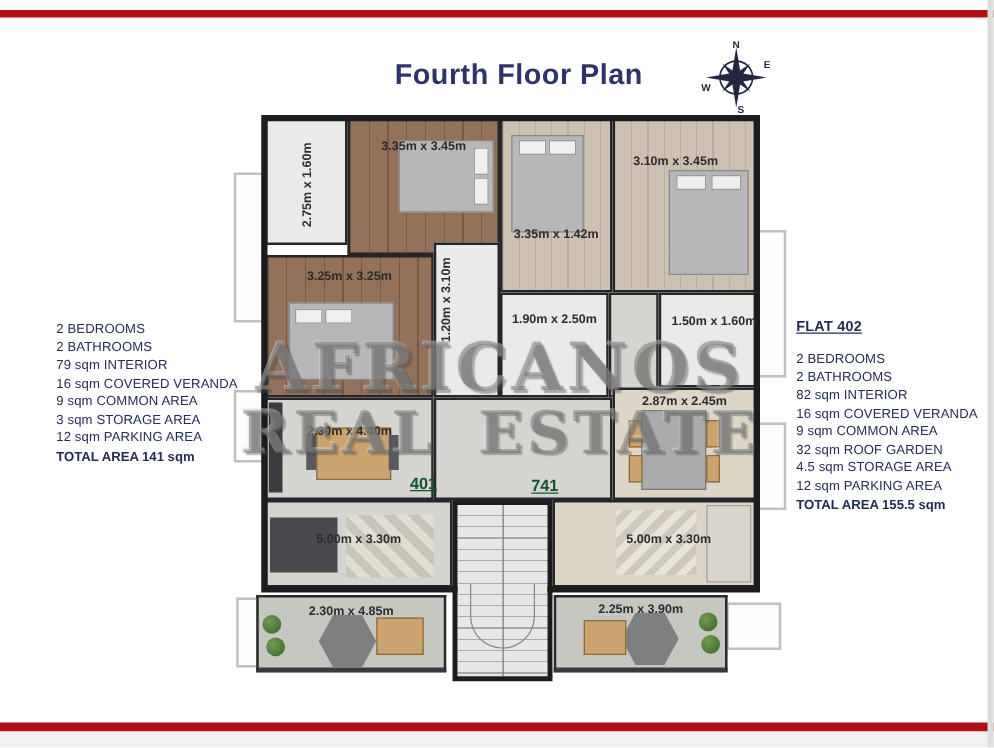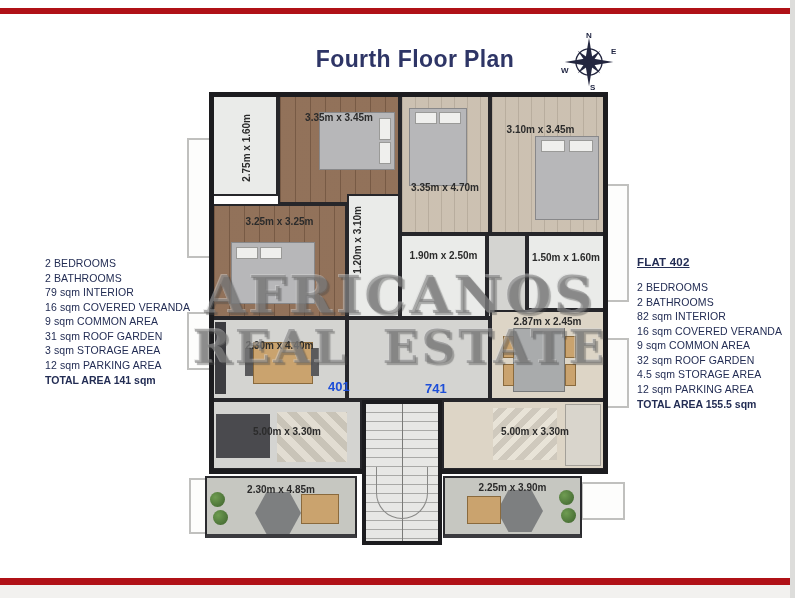--- a/index.html
+++ b/index.html
@@ -42,21 +42,21 @@
   .wood2{background:#c8bcab repeating-linear-gradient(90deg,rgba(0,0,0,.08) 0 1px,rgba(255,255,255,.08) 1px 13px);}
   .tile{background:#eaebe9;}
   .marble{background:#d4d4d1;}
   .beige{background:#ddd5c6;}
   .ver{background:#c6c7c1;border:2px solid #2a2a2e;border-bottom:4px solid #3a3a3e;}
   .ledge{position:absolute;background:#fdfdfc;border:2px solid #c0c0be;box-sizing:border-box;z-index:1;}
 
   .dim{position:absolute;font-size:10px;font-weight:700;color:#2b2b2b;white-space:nowrap;z-index:30;}
   .dim-c{text-align:center;}
   .dim-v{writing-mode:vertical-rl;transform:rotate(180deg);}
-  .unit{position:absolute;font-size:13px;font-weight:700;color:#1d4ed8;z-index:30;}
+  .unit{position:absolute;font-size:13px;font-weight:700;color:#14532d;z-index:30;text-decoration:underline;}
 
   .stairs{
     position:absolute;left:165px;top:308px;width:80px;height:145px;z-index:25;box-sizing:border-box;
     border:4px solid #1c1c1f;
     background:repeating-linear-gradient(180deg,#e7e7e5 0 8px,#a9a9a7 8px 9px);
   }
   .stair-mid{position:absolute;left:50%;top:0;width:1px;height:100%;background:#7a7a78;}
   .stair-arc{position:absolute;left:14%;right:14%;top:46%;bottom:16%;border:1px solid #888886;border-top:none;border-radius:0 0 38px 38px;}
 
   .furn{position:absolute;z-index:6;}
@@ -103,21 +103,20 @@
   <span class="dir dir-s">S</span>
   <span class="dir dir-w">W</span>
 </div>
 
 <div class="info info-401">
   <div class="spec">2 BEDROOMS</div>
   <div class="spec">2 BATHROOMS</div>
   <div class="spec">79 sqm INTERIOR</div>
   <div class="spec">16 sqm COVERED VERANDA</div>
   <div class="spec">9 sqm COMMON AREA</div>
-  <div class="spec">31 sqm ROOF GARDEN</div>
   <div class="spec">3 sqm STORAGE AREA</div>
   <div class="spec">12 sqm PARKING AREA</div>
   <div class="total">TOTAL AREA 141 sqm</div>
 </div>
 
 <div class="info info-402">
   <div class="info-title">FLAT 402</div>
   <div class="spec">2 BEDROOMS</div>
   <div class="spec">2 BATHROOMS</div>
   <div class="spec">82 sqm INTERIOR</div>
@@ -200,26 +199,26 @@
   <div class="furn woodtbl" style="left:104px;top:402px;width:36px;height:28px;"></div>
   <div class="furn plant" style="left:13px;top:400px;"></div>
   <div class="furn plant" style="left:16px;top:418px;"></div>
   <div class="furn hex" style="left:300px;top:398px;"></div>
   <div class="furn woodtbl" style="left:270px;top:404px;width:32px;height:26px;"></div>
   <div class="furn plant" style="left:362px;top:398px;"></div>
   <div class="furn plant" style="left:364px;top:416px;"></div>
 
   <div class="dim dim-v" style="left:44px;top:22px;">2.75m x 1.60m</div>
   <div class="dim dim-c" style="left:81px;top:20px;width:122px;">3.35m x 3.45m</div>
-  <div class="dim dim-c" style="left:203px;top:90px;width:90px;">3.35m x 4.70m</div>
+  <div class="dim dim-c" style="left:203px;top:90px;width:90px;">3.35m x 1.42m</div>
   <div class="dim dim-c" style="left:286px;top:32px;width:115px;">3.10m x 3.45m</div>
   <div class="dim dim-c" style="left:15px;top:124px;width:135px;">3.25m x 3.25m</div>
   <div class="dim dim-v" style="left:155px;top:114px;">1.20m x 3.10m</div>
   <div class="dim dim-c" style="left:203px;top:158px;width:87px;">1.90m x 2.50m</div>
-  <div class="dim dim-c" style="left:330px;top:160px;width:78px;">1.50m x 1.60m</div>
+  <div class="dim dim-c" style="left:330px;top:160px;width:78px;text-align:right;">1.50m x 1.60m</div>
   <div class="dim dim-c" style="left:15px;top:248px;width:135px;">2.30m x 4.40m</div>
   <div class="dim dim-c" style="left:293px;top:224px;width:115px;">2.87m x 2.45m</div>
   <div class="dim dim-c" style="left:15px;top:334px;width:150px;">5.00m x 3.30m</div>
   <div class="dim dim-c" style="left:268px;top:334px;width:140px;">5.00m x 3.30m</div>
   <div class="dim dim-c" style="left:8px;top:392px;width:152px;">2.30m x 4.85m</div>
   <div class="dim dim-c" style="left:246px;top:390px;width:139px;">2.25m x 3.90m</div>
 
   <div class="unit" style="left:131px;top:287px;">401</div>
   <div class="unit" style="left:228px;top:289px;">741</div>
 

